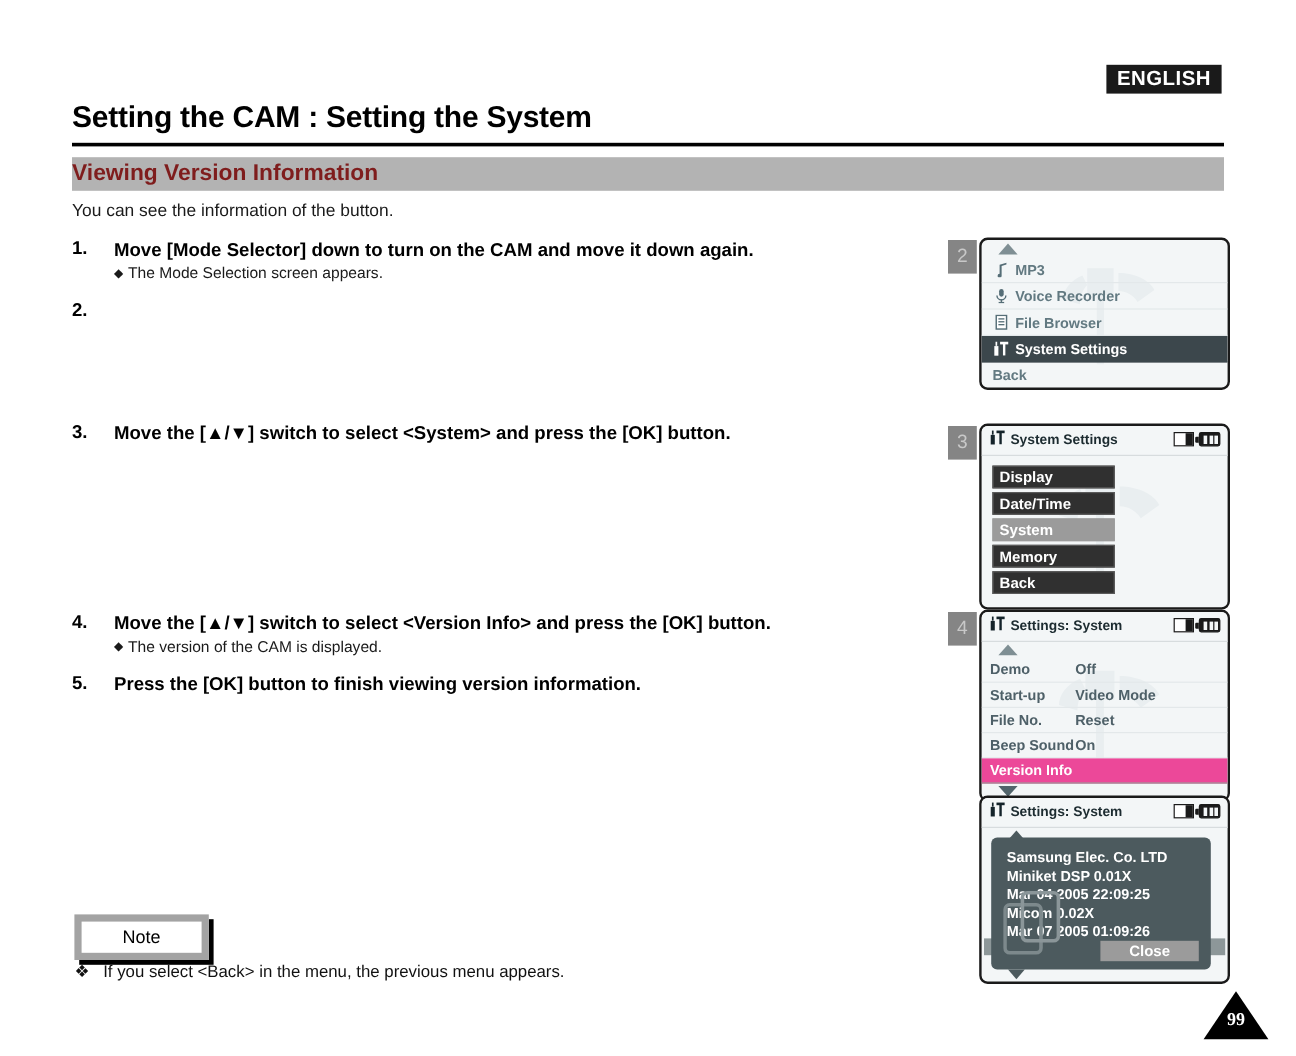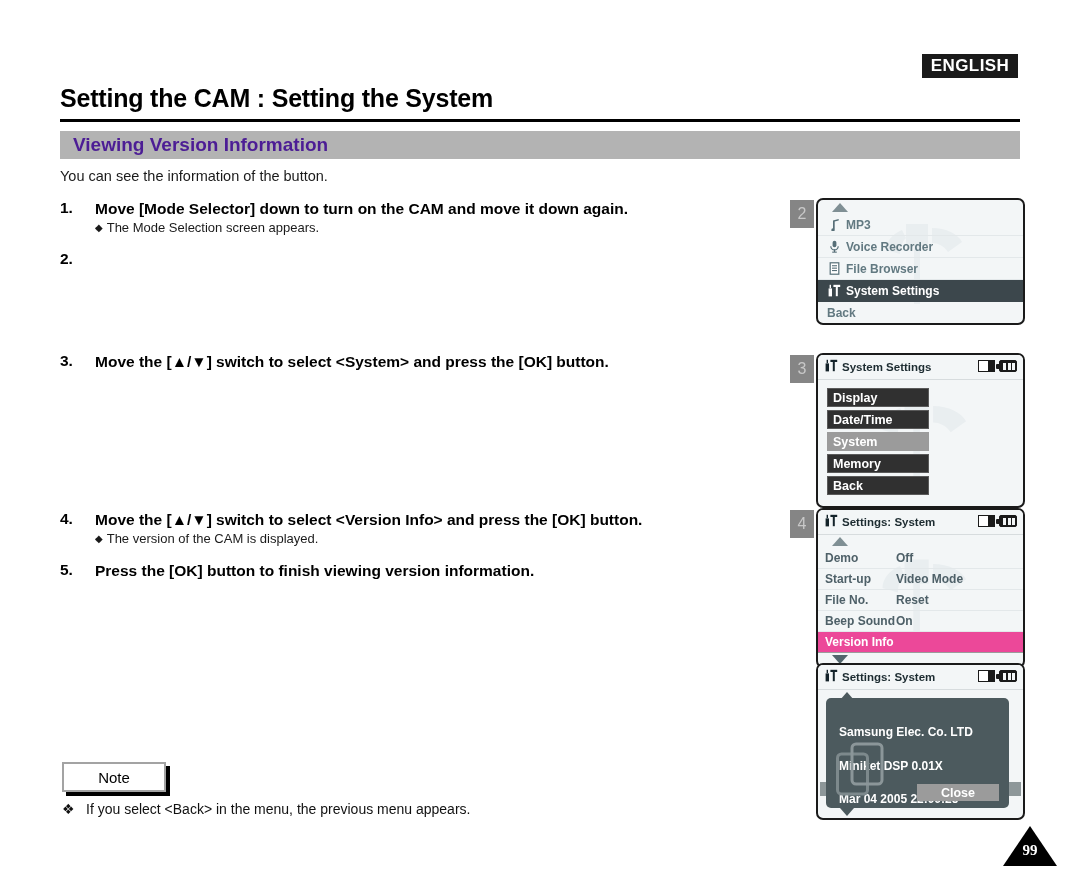--- a/index.html
+++ b/index.html
@@ -46,24 +46,23 @@
 
   .section-bar {
     position: absolute;
     left: 60px; top: 131px;
     width: 960px; height: 28px;
     background: #b3b3b3;
     display: flex;
     align-items: center;
   }
   .section-bar .section-title {
-    padding-left: 13px;
     font-size: 19px;
     font-weight: bold;
-    color: #4c1d95;
+    color: #7f1d1d;
   }
 
   .intro-line {
     position: absolute;
     left: 60px; top: 168px;
     font-size: 14.5px;
     color: #1a1a1a;
   }
 
   
@@ -109,21 +108,21 @@
   #step2 { top: 250px; }
   #step3 { top: 352px; }
   #step4 { top: 510px; }
   #step5 { top: 561px; }
 
   
   .note-box {
     position: absolute;
     left: 62px; top: 762px;
     width: 100px; height: 26px;
-    border: 2px solid #a3a3a3;
+    border: 6px solid #a3a3a3;
     background: #fff;
     box-shadow: 4px 4px 0 #000;
     display: flex;
     align-items: center;
     justify-content: center;
     font-size: 15px;
     color: #000;
   }
   .note-text {
     position: absolute;
@@ -371,21 +370,20 @@
     z-index: 2;
     box-sizing: border-box;
     padding: 9px 0 0 13px;
   }
   .vi-dialog .vline {
     font-size: 12px;
     font-weight: bold;
     color: #ffffff;
     line-height: 15.5px;
     white-space: nowrap;
-    margin-top: 18px;
   }
   .vi-close {
     position: absolute;
     right: 10px; bottom: 7px;
     width: 82px; height: 17px;
     background: #9b9b9b;
     color: #ffffff;
     font-size: 12.5px;
     font-weight: bold;
     display: flex;

